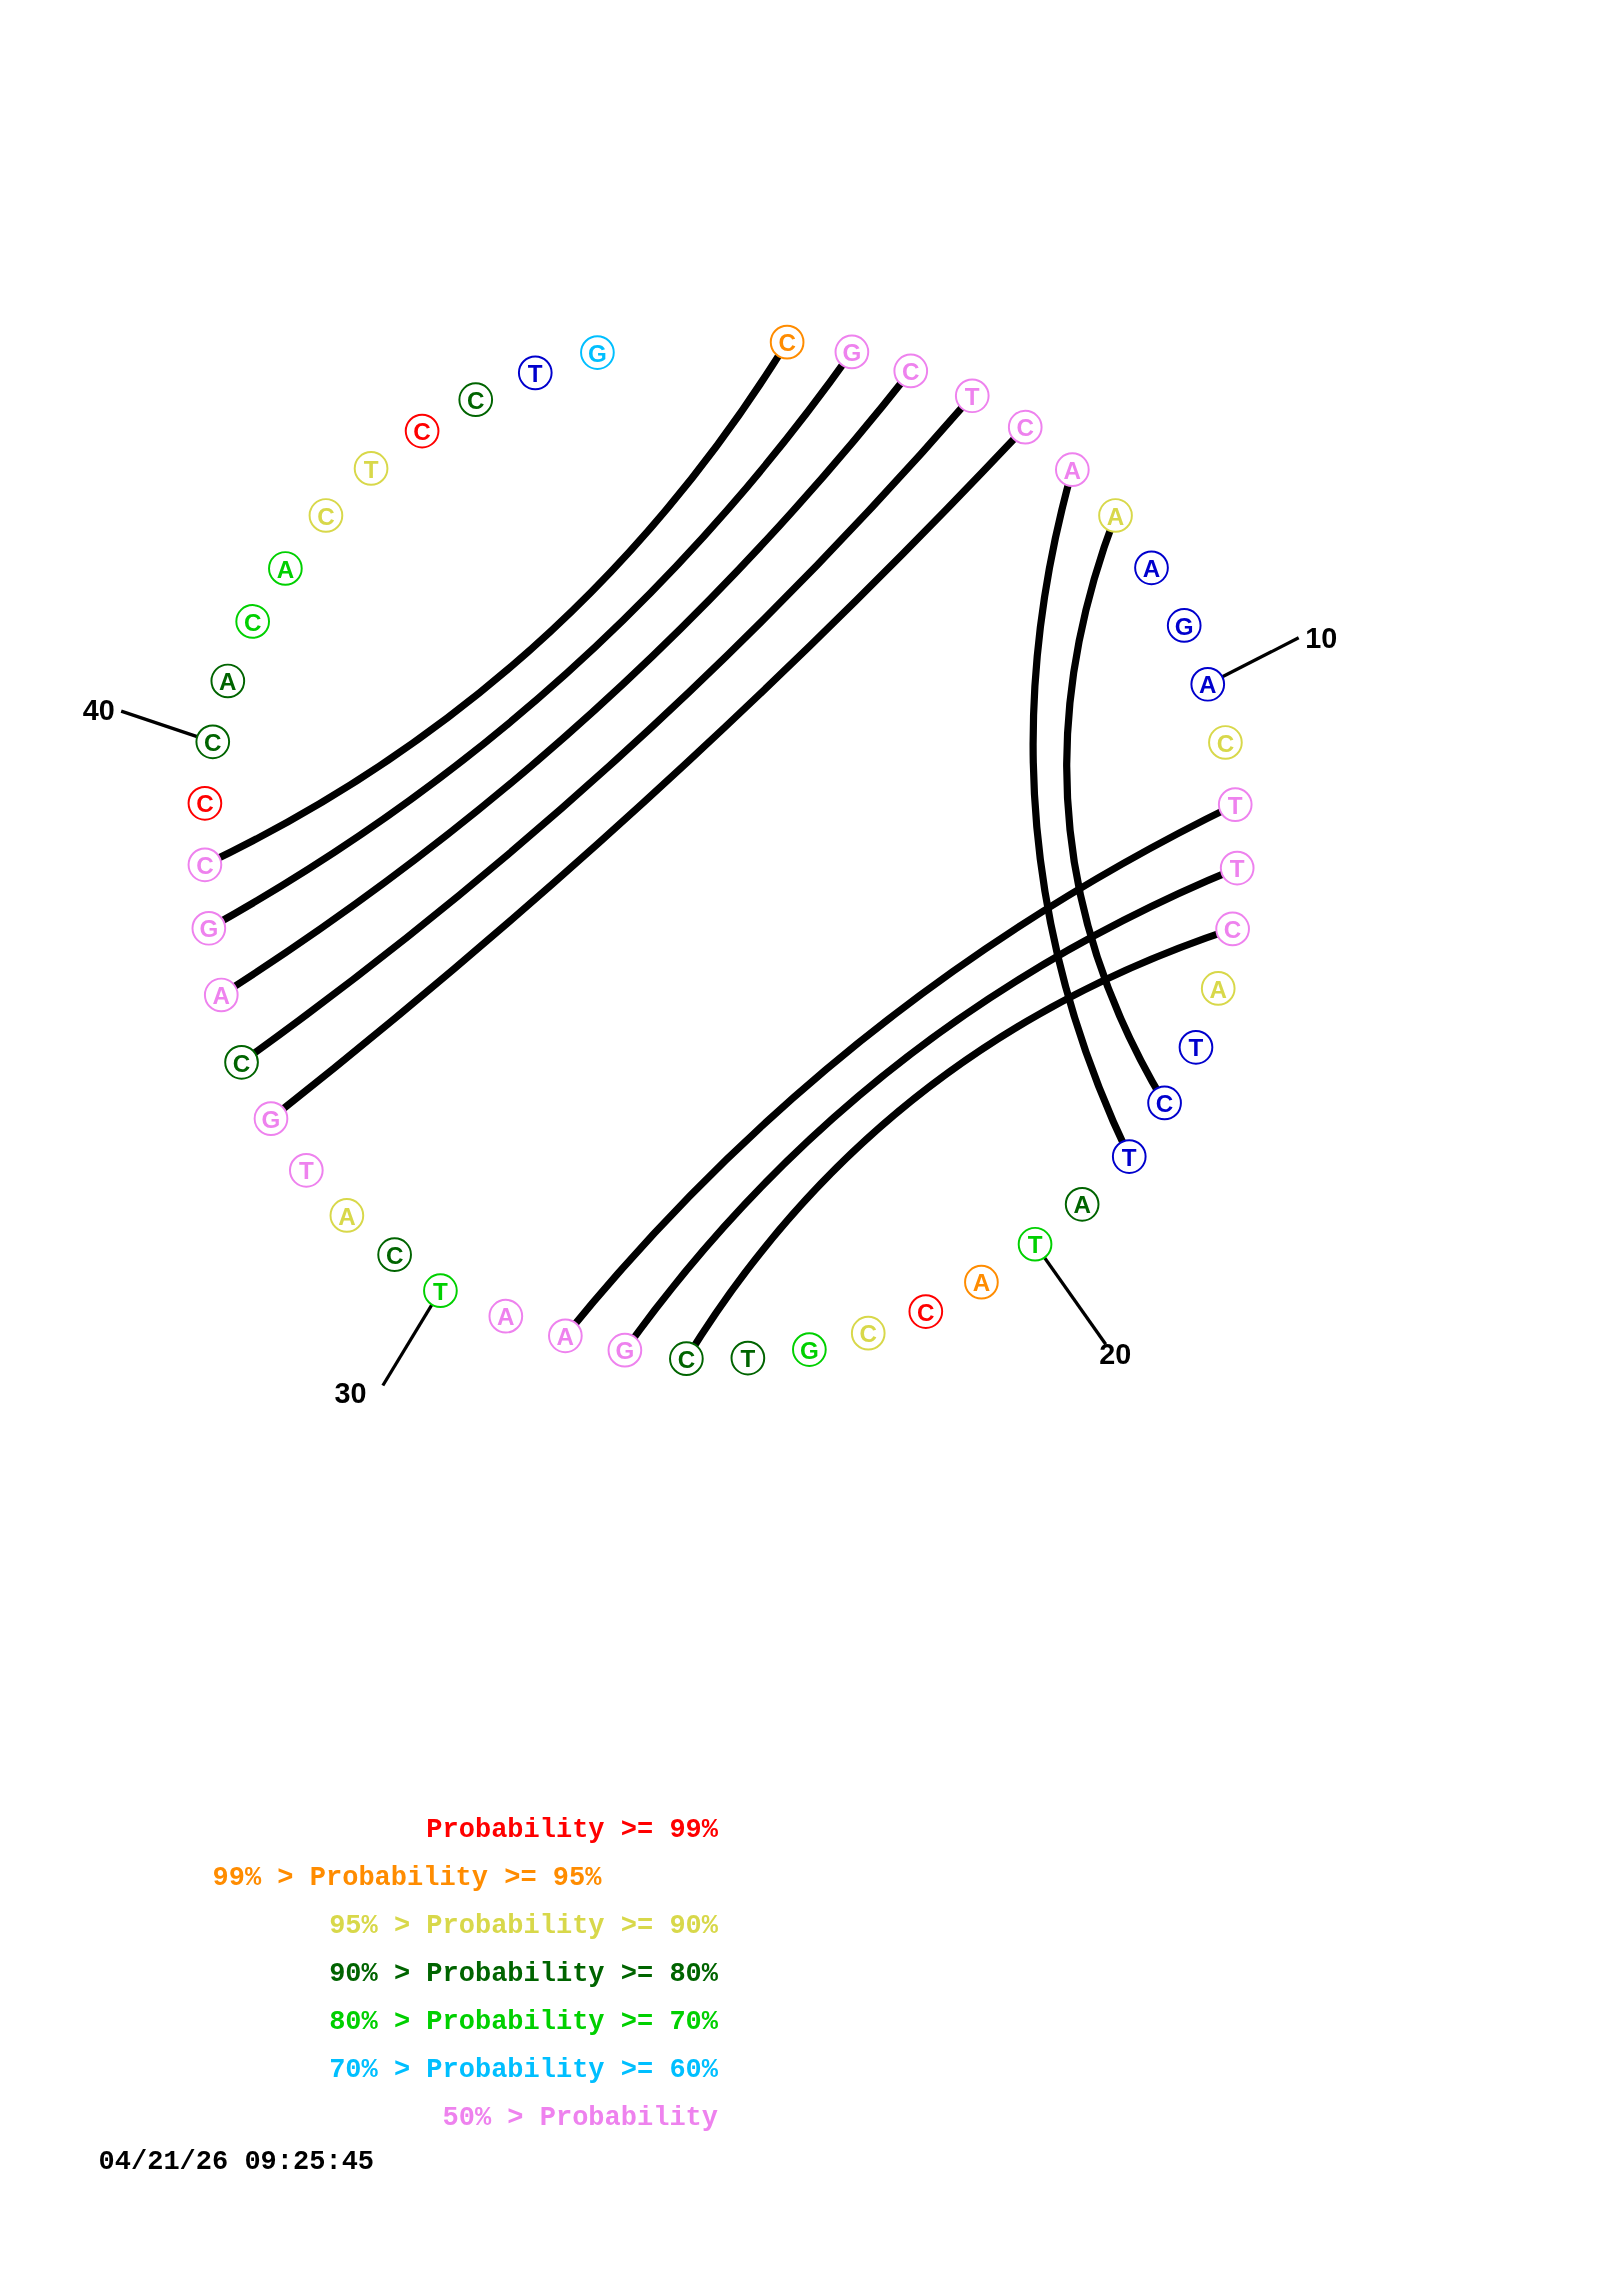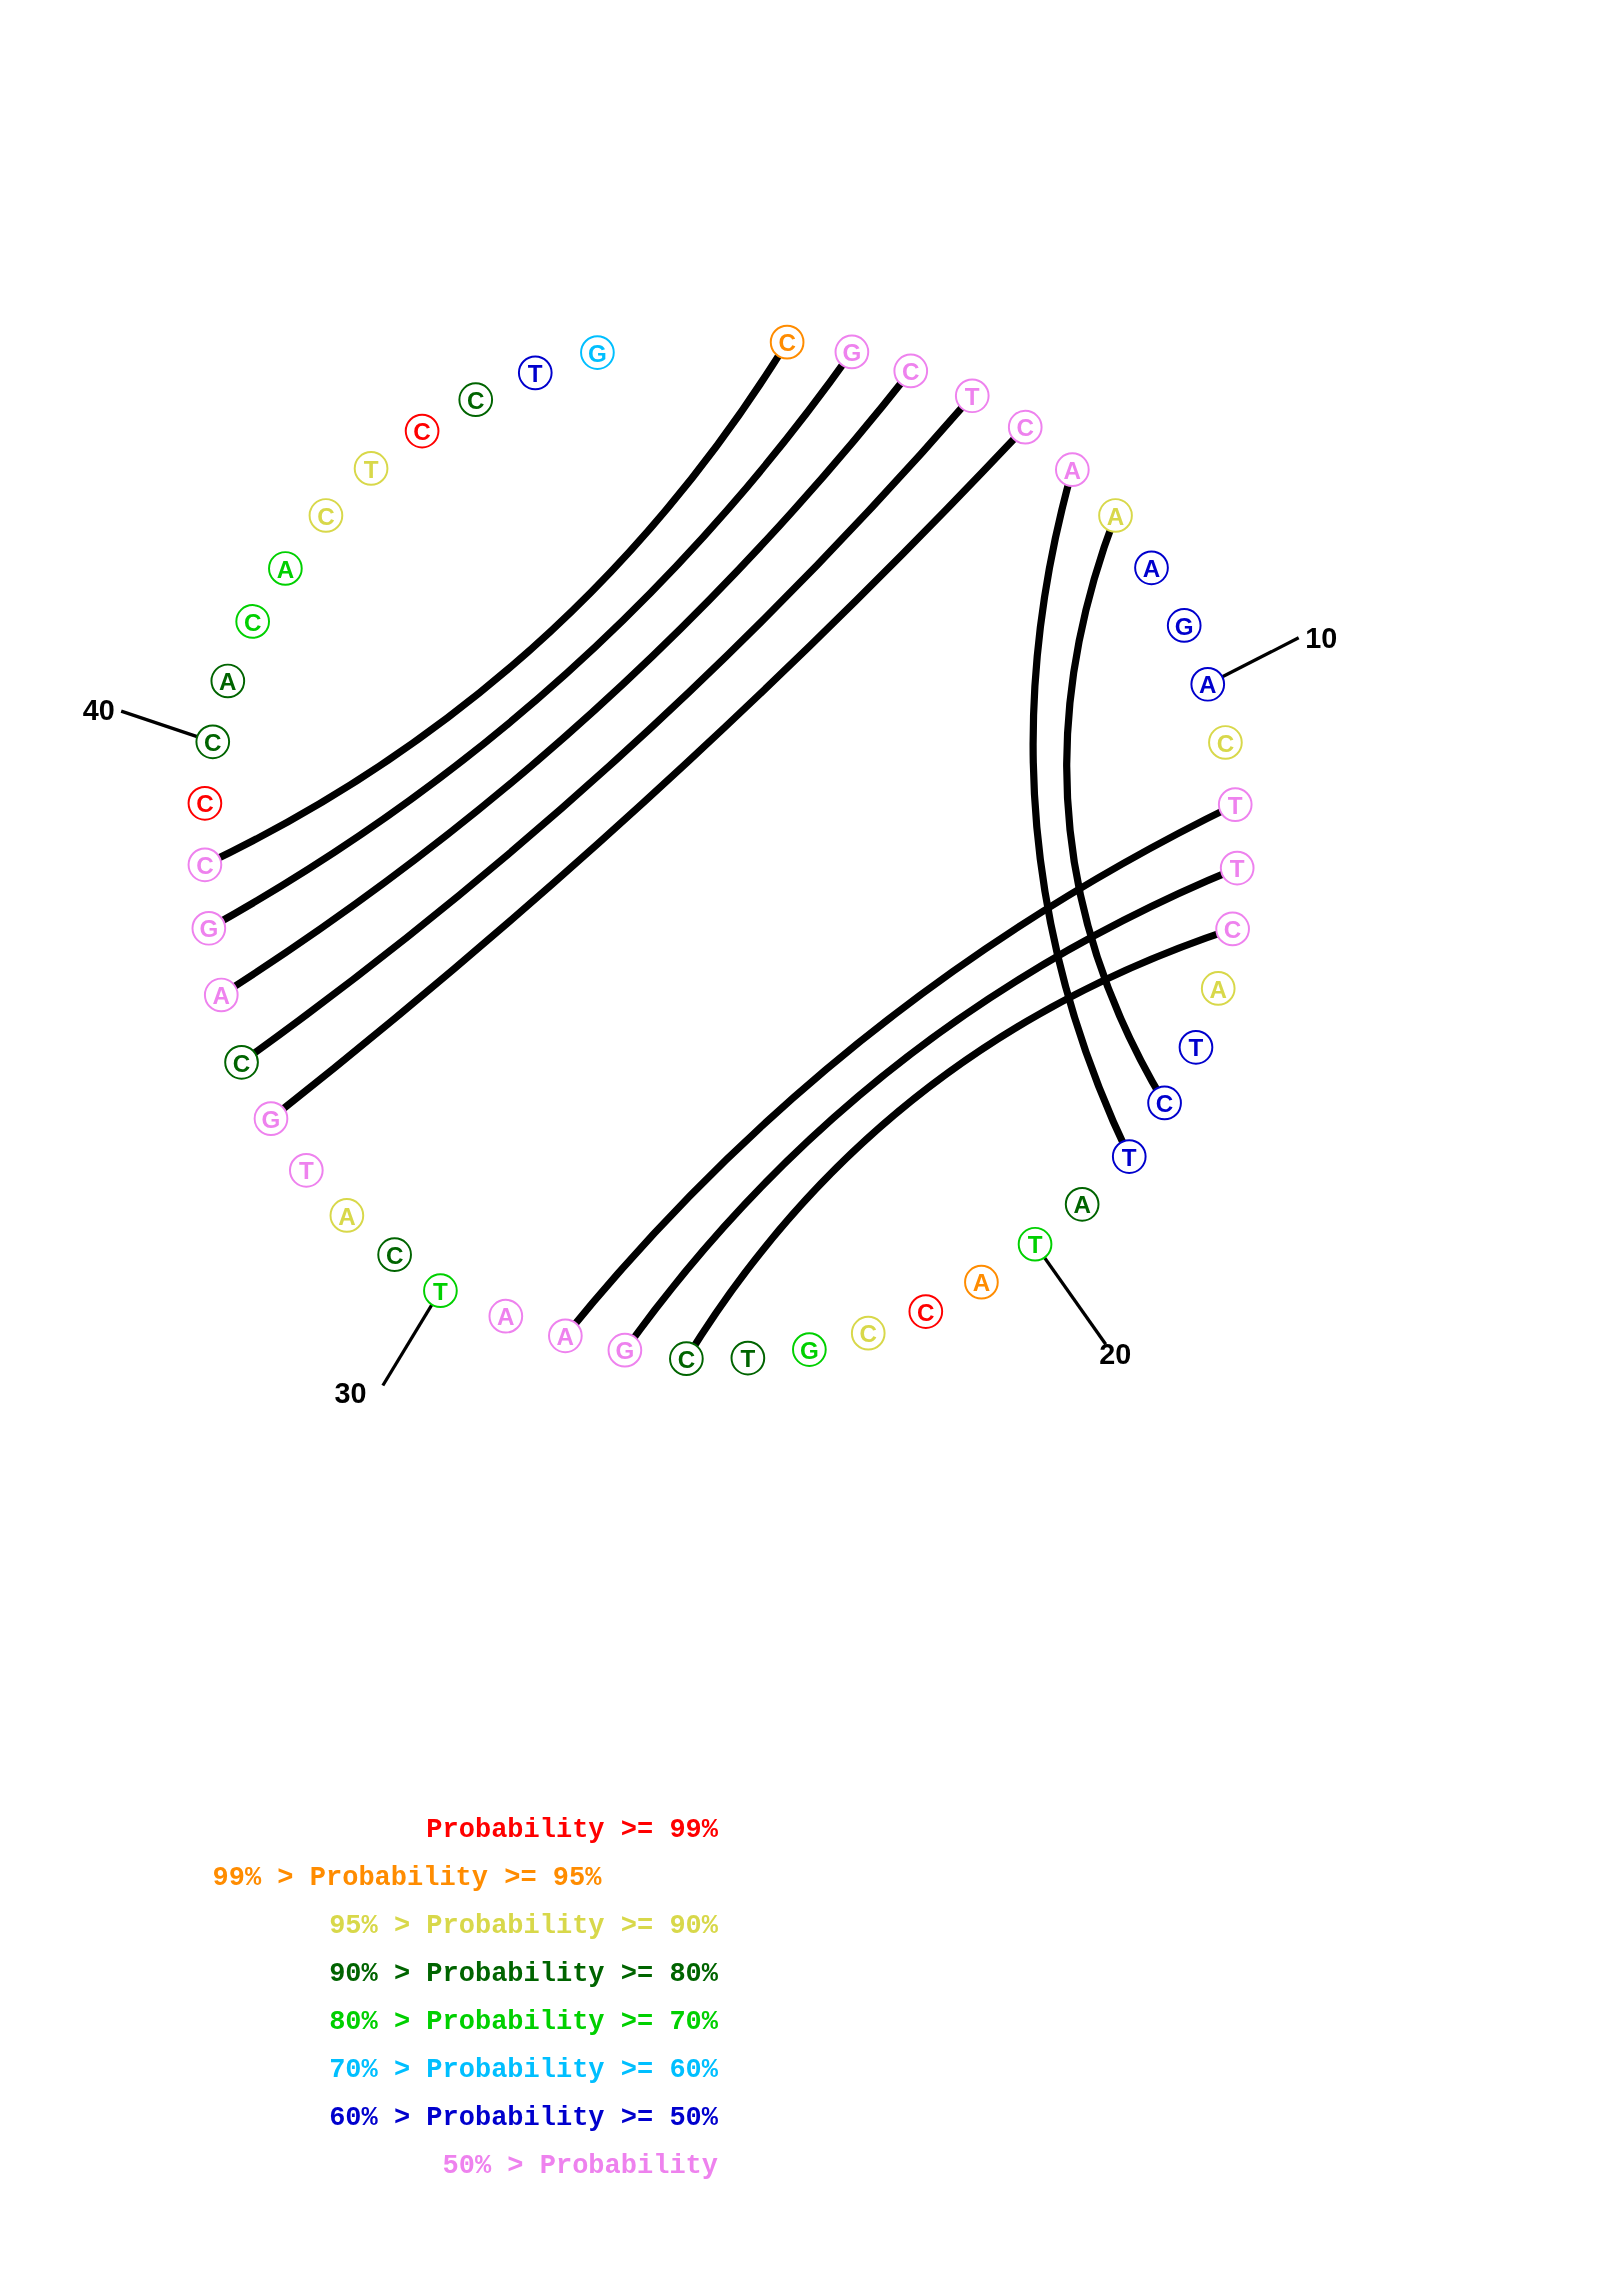--- a/index.html
+++ b/index.html
@@ -298,16 +298,16 @@
   </svg>
 </div>
 
 <div class="legend">
   <div class="legend-row" style="color: rgb(255, 0, 0);">Probability &gt;= 99%</div>
   <div class="legend-row" style="color: rgb(255, 140, 0); text-align: center;">99% &gt; Probability &gt;= 95%</div>
   <div class="legend-row" style="color: rgb(216, 216, 74);">95% &gt; Probability &gt;= 90%</div>
   <div class="legend-row" style="color: rgb(0, 100, 0);">90% &gt; Probability &gt;= 80%</div>
   <div class="legend-row" style="color: rgb(0, 208, 0);">80% &gt; Probability &gt;= 70%</div>
   <div class="legend-row" style="color: rgb(0, 191, 255);">70% &gt; Probability &gt;= 60%</div>
-  <div class="legend-row" style="color: rgb(0, 0, 205);">60% &gt; Probability &gt;= 50%</div>
   <div class="legend-row" style="color: rgb(238, 130, 238);">50% &gt; Probability</div>
+  <div class="timestamp">04/21/26 09:25:45</div>
 </div>
 
 
 </body></html>

